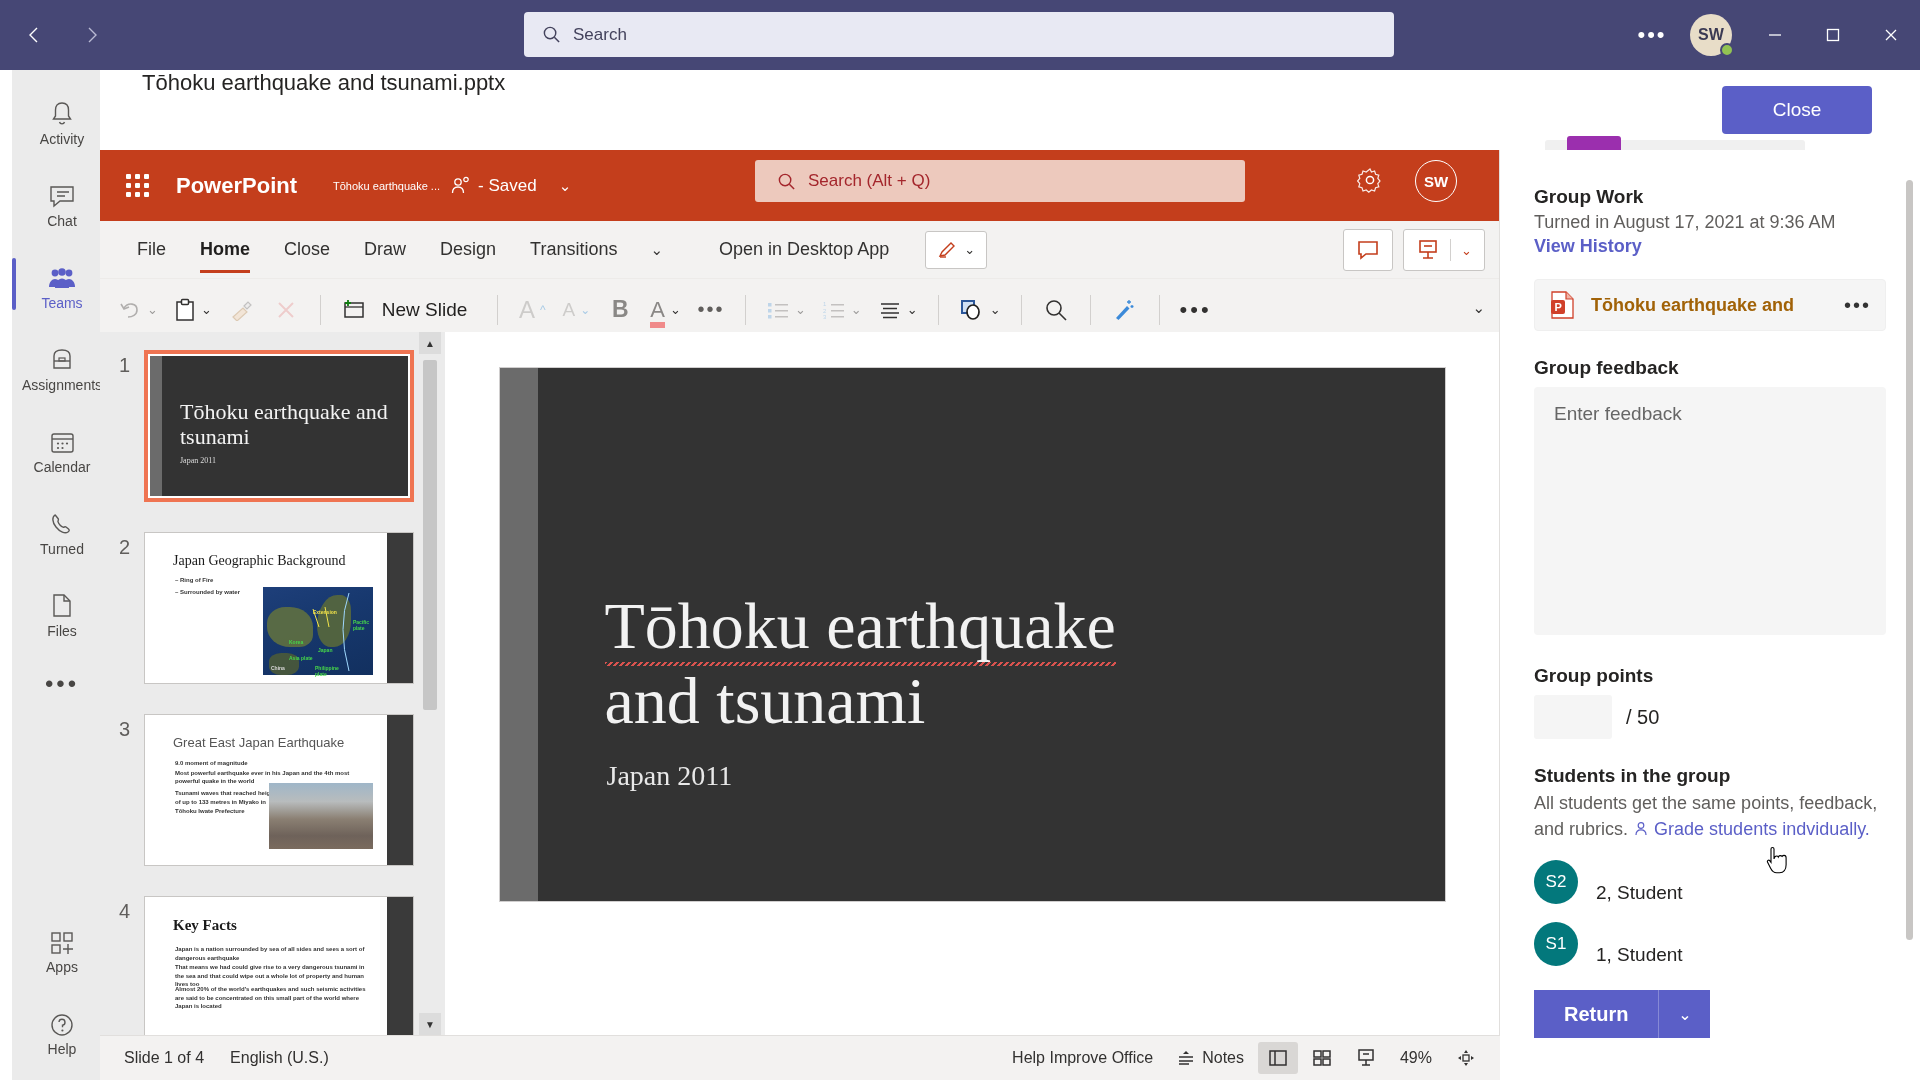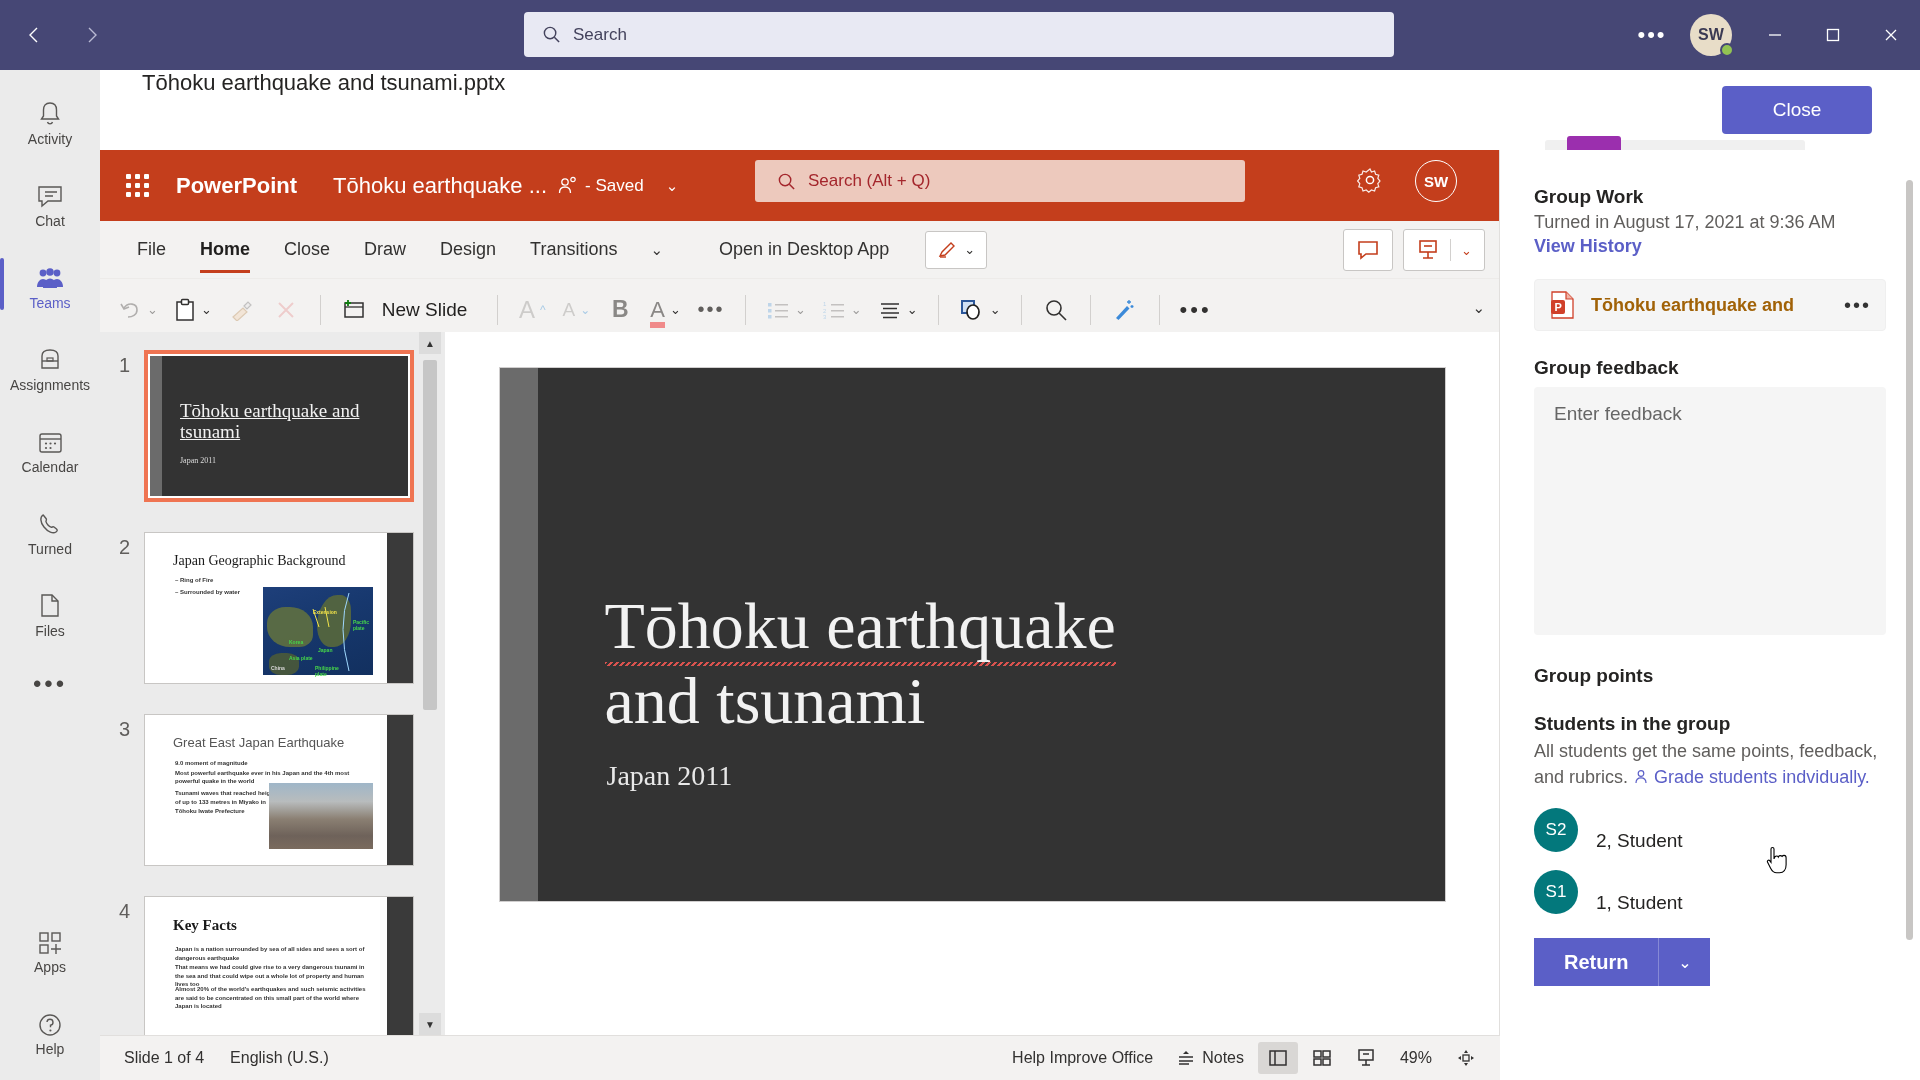--- a/index.html
+++ b/index.html
@@ -44,21 +44,21 @@
     position:absolute; right:-2px; bottom:-1px; width:14px;height:14px;border-radius:50%;
     background:#92c353; border:2px solid #464775;
   }
   .wbtn{
     width:58px;height:70px;display:flex;align-items:center;justify-content:center;
     color:#fff; cursor:pointer;
   }
 
   
   .rail{
-    position:absolute; left:0; top:70px; width:100px; height:1010px;
+    position:absolute; left:12px; top:70px; width:100px; height:1010px;
     background:#ebebeb; display:flex; flex-direction:column; align-items:center;
     padding-top:10px;
   }
   .rail-item{
     width:100px; height:82px; display:flex; flex-direction:column;
     align-items:center; justify-content:center; gap:3px;
     color:#484644; font-size:14px; cursor:pointer; position:relative;
   }
   .rail-item.active{ color:#5b5fc7; }
   .rail-item.active:before{
@@ -91,21 +91,21 @@
   .ppt-top{
     height:71px; background:#c43e1c; display:flex; align-items:center;
     position:relative;
   }
   .waffle{
     width:46px; margin-left:14px; display:grid; grid-template-columns:repeat(3,5px);
     grid-auto-rows:5px; gap:4px; justify-content:center; cursor:pointer;
   }
   .waffle i{ background:#fff; width:5px;height:5px; border-radius:1px; display:block;}
   .ppt-brand{ color:#fff; font-size:22px; font-weight:700; margin-left:16px; }
-  .ppt-file{ color:#fff; font-size:22px; margin-left:36px; }
+  .ppt-file{ color:#fff; font-size:11px; margin-left:36px; }
   .ppt-share{ color:#fff; margin-left:10px; display:flex; align-items:center;}
   .ppt-saved{ color:#fff; font-size:17px; margin-left:6px; }
   .ppt-caret{ color:#fff; margin-left:22px; cursor:pointer; font-size:15px; }
   .ppt-search{
     position:absolute; left:655px; top:10px; width:490px; height:42px;
     background:#edc9bd; border-radius:3px; display:flex; align-items:center;
     gap:12px; padding-left:22px; cursor:text;
   }
   .ppt-search .ph{ color:#a4262c; font-size:17px; }
   .ppt-gear{
@@ -187,21 +187,21 @@
     position:relative; overflow:hidden; cursor:pointer;
   }
   .thumb.sel{ border:4px solid #ef7452; padding:2px; background:#fff; }
   .thumb-inner{ width:100%; height:100%; position:relative; overflow:hidden; }
 
   
   .t1{ background:#333333; }
   .t1 .bar{ position:absolute; left:0; top:0; bottom:0; width:12px; background:#6b6b6b;}
   .t1 .ttl{
     position:absolute; left:30px; top:44px; width:215px;
-    color:#f3f3f3; font-family:"Liberation Serif", serif; font-size:19px; line-height:1.12;text-decoration:underline;
+    color:#f3f3f3; font-family:"Liberation Serif", serif; font-size:22px; line-height:1.12;
   }
   .t1 .sub{ position:absolute; left:30px; top:100px; color:#ddd;
     font-family:"Liberation Serif", serif; font-size:8px;}
 
   .tw{ background:#fff; }
   .tw .rbar{ position:absolute; right:0; top:0; bottom:0; width:26px; background:#3a3a3a;}
   .tw .h{ position:absolute; left:28px; top:20px; font-family:"Liberation Serif",serif;
     font-size:14px; color:#1a1a1a; }
   .tw .b{ position:absolute; left:30px; font-size:6px; color:#333; font-weight:bold;}
   .minimap{
@@ -829,20 +829,24 @@
       <text x="5.5" y="21" font-size="11" fill="#fff" font-family="Liberation Sans, sans-serif" font-weight="bold">P</text>
     </svg>
     <span class="nm">Tōhoku earthquake and</span>
     <span class="dots">•••</span>
   </div>
 
   <div class="g-label">Group feedback</div>
   <textarea class="feedback" placeholder="Enter feedback" style=""></textarea>
 
   <div class="g-label">Group points</div>
+  <div class="points-row">
+    <input class="points-in" type="text" value="" style="">
+    <span class="points-max">/ 50</span>
+  </div>
 
   <div class="g-label">Students in the group</div>
   <div class="g-desc">
     <span>All students get the same points, feedback,</span><br>
     <span>and rubrics.</span>
     <svg width="16" height="16" viewBox="0 0 16 16" style="vertical-align:-2px">
       <circle cx="8" cy="4.5" r="2.8" stroke="#5b5fc7" stroke-width="1.2" fill="none"></circle>
       <path d="M3 14 c0 -3.4 2.2 -5.2 5 -5.2 c2.8 0 5 1.8 5 5.2" stroke="#5b5fc7" stroke-width="1.2" fill="none"></path>
     </svg>
     <span class="g-inline-link">Grade students indvidually.</span>

